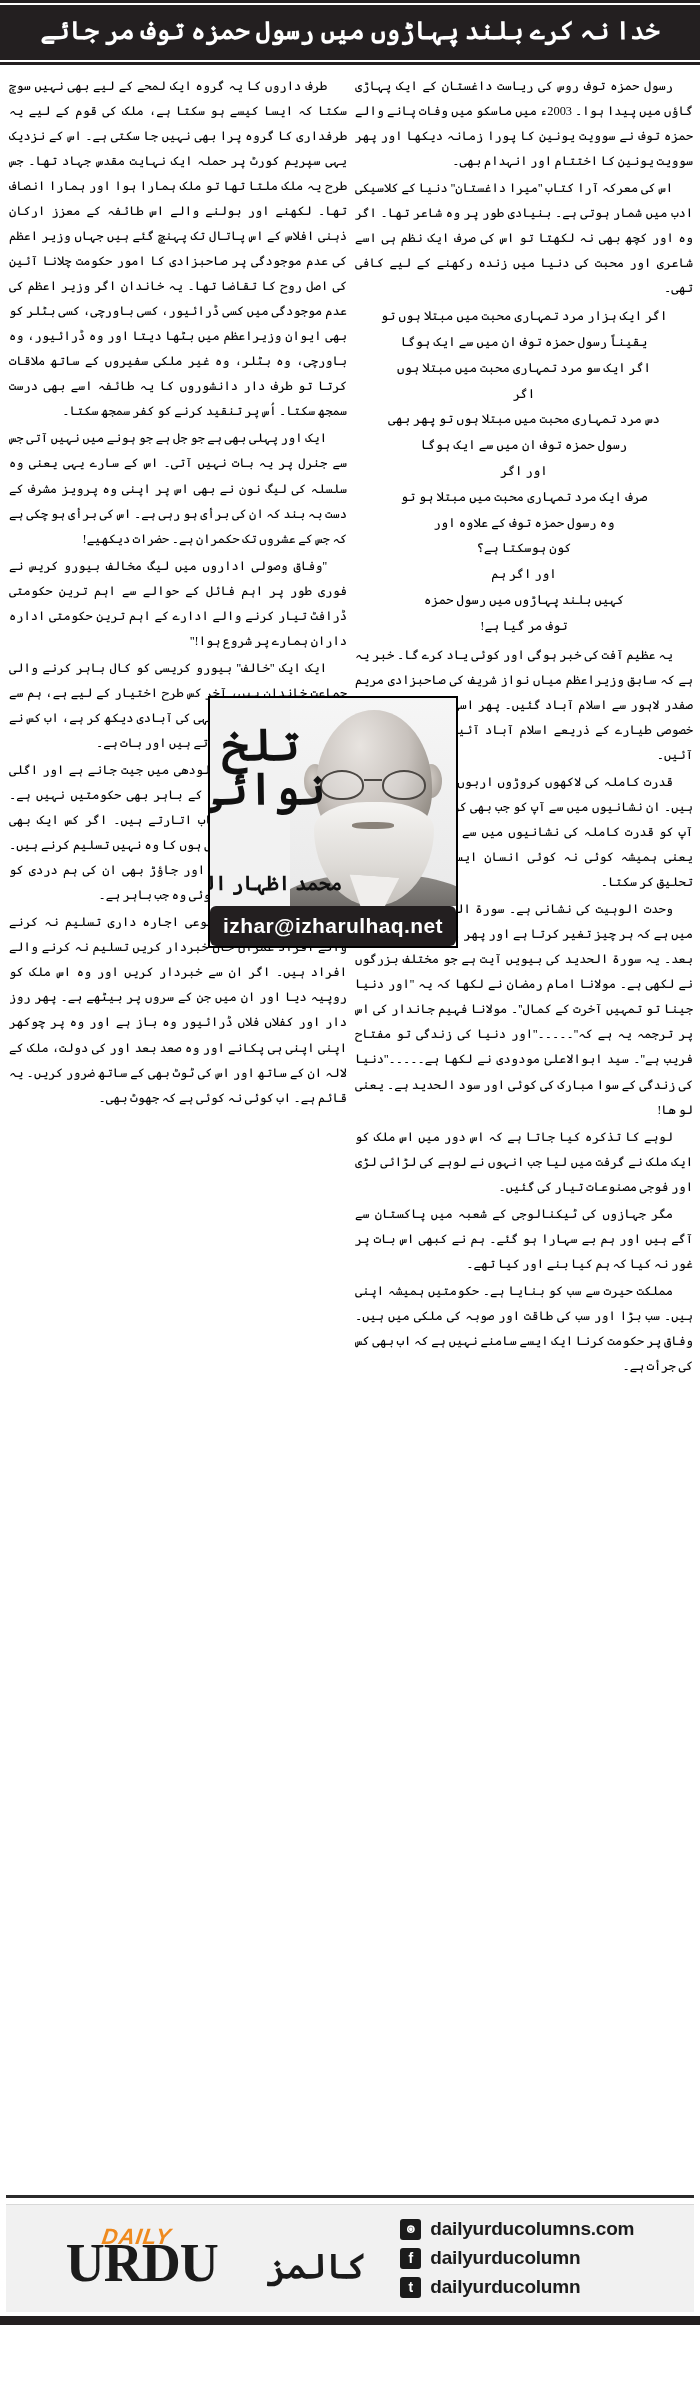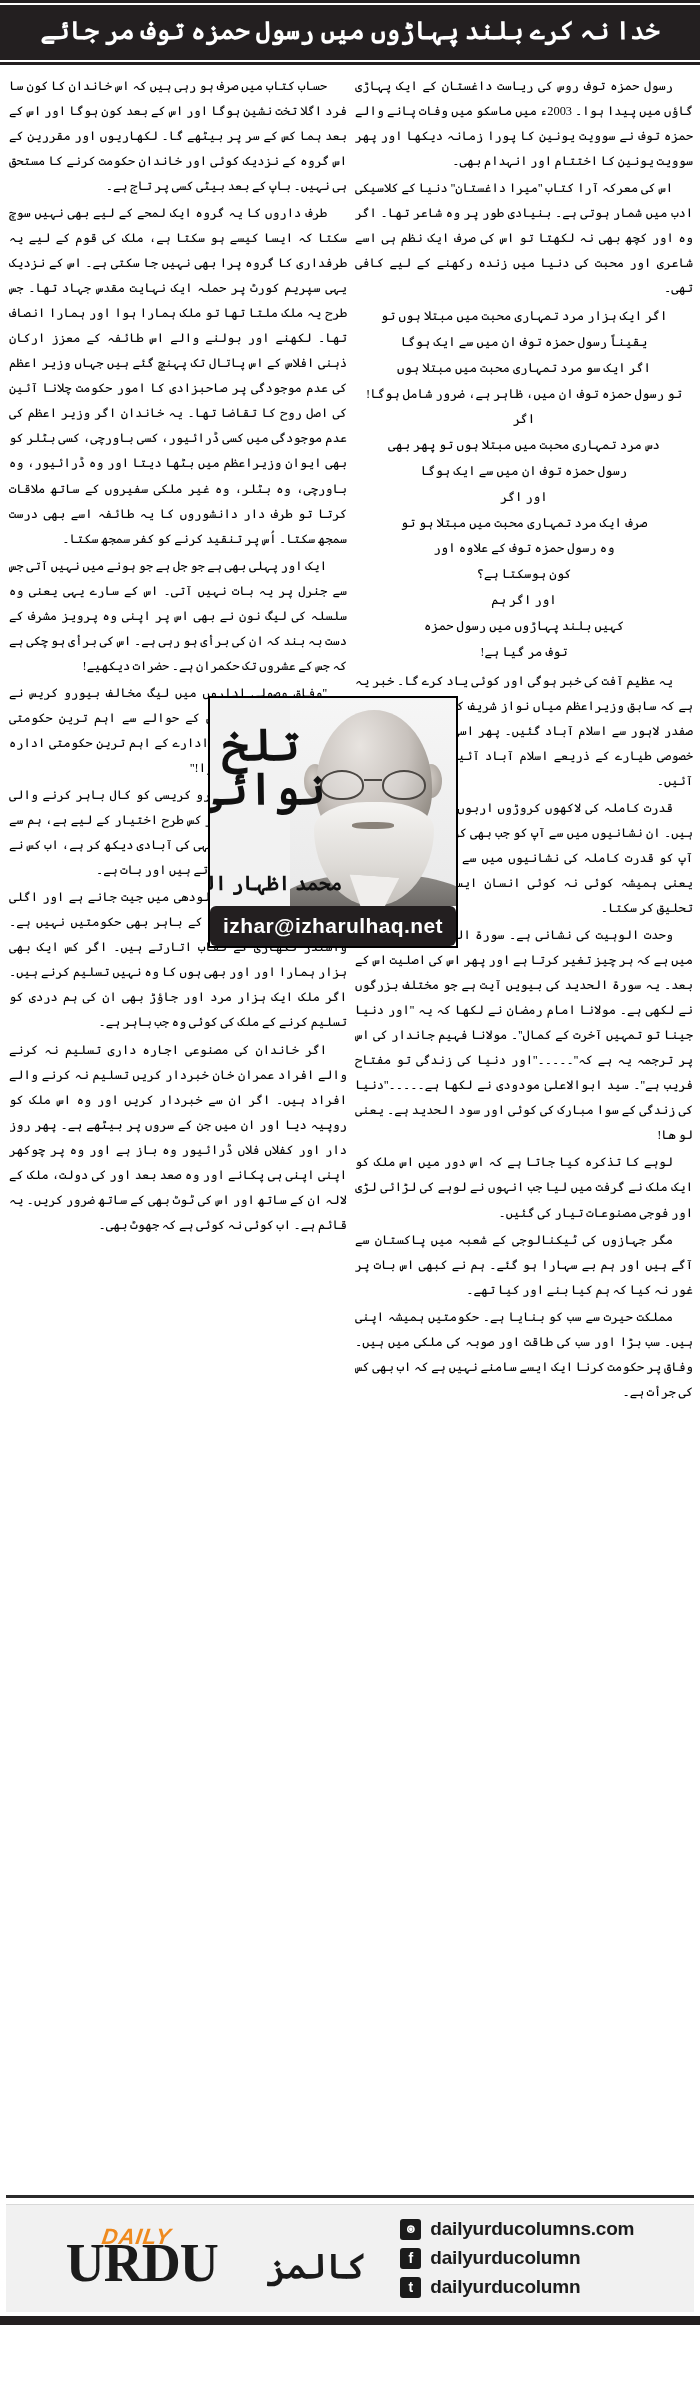--- a/index.html
+++ b/index.html
@@ -292,21 +292,20 @@
 <div class="body-wrap">
 
   <div class="col">
     <p class="para indent">رسول حمزہ توف روس کی ریاست داغستان کے ایک پہاڑی گاؤں میں پیدا ہوا۔ 2003ء میں ماسکو میں وفات پانے والے حمزہ توف نے سوویت یونین کا پورا زمانہ دیکھا اور پھر سوویت یونین کا اختتام اور انہدام بھی۔</p>
     <p class="para indent">اس کی معرکہ آرا کتاب ''میرا داغستان'' دنیا کے کلاسیکی ادب میں شمار ہوتی ہے۔ بنیادی طور پر وہ شاعر تھا۔ اگر وہ اور کچھ بھی نہ لکھتا تو اس کی صرف ایک نظم ہی اسے شاعری اور محبت کی دنیا میں زندہ رکھنے کے لیے کافی تھی۔</p>
 
     <div class="verse-block">
       <p class="verse">اگر ایک ہزار مرد تمہاری محبت میں مبتلا ہوں تو</p>
       <p class="verse">یقیناً رسول حمزہ توف ان میں سے ایک ہوگا</p>
       <p class="verse">اگر ایک سو مرد تمہاری محبت میں مبتلا ہوں</p>
-      <p class="verse">تو رسول حمزہ توف ان میں، ظاہر ہے، ضرور شامل ہوگا!</p>
       <p class="verse">اگر</p>
       <p class="verse">دس مرد تمہاری محبت میں مبتلا ہوں تو پھر بھی</p>
       <p class="verse">رسول حمزہ توف ان میں سے ایک ہوگا</p>
       <p class="verse">اور اگر</p>
       <p class="verse">صرف ایک مرد تمہاری محبت میں مبتلا ہو تو</p>
       <p class="verse">وہ رسول حمزہ توف کے علاوہ اور</p>
       <p class="verse">کون ہوسکتا ہے؟</p>
       <p class="verse">اور اگر ہم</p>
       <p class="verse">کہیں بلند پہاڑوں میں رسول حمزہ</p>
       <p class="verse">توف مر گیا ہے!</p>
@@ -316,21 +315,20 @@
     <p class="para indent">قدرت کاملہ کی لاکھوں کروڑوں اربوں کھربوں نشانیاں ہیں۔ ان نشانیوں میں سے آپ کو جب بھی کوئی دکھائی دے تو آپ کو قدرت کاملہ کی نشانیوں میں سے ایک نظر آئے گی۔ یعنی ہمیشہ کوئی نہ کوئی انسان ایسا ضرور ہوگا جو تحلیق کر سکتا۔</p>
     <p class="para indent">وحدت الوہیت کی نشانی ہے۔ سورۃ الحدید کی ایک آیت میں ہے کہ ہر چیز تغیر کرتا ہے اور پھر اس کی اصلیت اس کے بعد۔ یہ سورۃ الحدید کی بیویں آیت ہے جو مختلف بزرگوں نے لکھی ہے۔ مولانا امام رمضان نے لکھا کہ یہ ''اور دنیا جینا تو تمہیں آخرت کے کمال''۔ مولانا فہیم جاندار کی اس پر ترجمہ یہ ہے کہ''۔۔۔۔۔''اور دنیا کی زندگی تو مفتاح فریب ہے''۔ سید ابوالاعلیٰ مودودی نے لکھا ہے۔۔۔۔۔''دنیا کی زندگی کے سوا مبارک کی کوئی اور سود الحدید ہے۔ یعنی لو ھا!</p>
     <p class="para indent">لوہے کا تذکرہ کیا جاتا ہے کہ اس دور میں اس ملک کو ایک ملک نے گرفت میں لیا جب انہوں نے لوہے کی لڑائی لڑی اور فوجی مصنوعات تیار کی گئیں۔</p>
     <p class="para indent">مگر جہازوں کی ٹیکنالوجی کے شعبہ میں پاکستان سے آگے ہیں اور ہم بے سہارا ہو گئے۔ ہم نے کبھی اس بات پر غور نہ کیا کہ ہم کیا بنے اور کیا تھے۔</p>
     <p class="para indent">مملکت حیرت سے سب کو بنایا ہے۔ حکومتیں ہمیشہ اپنی ہیں۔ سب بڑا اور سب کی طاقت اور صوبہ کی ملکی میں ہیں۔ وفاق پر حکومت کرنا ایک ایسے سامنے نہیں ہے کہ اب بھی کس کی جرأت ہے۔</p>
   </div>
 
   <div class="gutter"></div>
 
   <div class="col">
-    <p class="para indent">حساب کتاب میں صرف ہو رہی ہیں کہ اس خاندان کا کون سا فرد اگلا تخت نشین ہوگا اور اس کے بعد کون ہوگا اور اس کے بعد ہما کس کے سر پر بیٹھے گا۔ لکھاریوں اور مقررین کے اس گروہ کے نزدیک کوئی اور خاندان حکومت کرنے کا مستحق ہی نہیں۔ باپ کے بعد بیٹی کسی پر تاج ہے۔</p>
     <p class="para indent">طرف داروں کا یہ گروہ ایک لمحے کے لیے بھی نہیں سوچ سکتا کہ ایسا کیسے ہو سکتا ہے، ملک کی قوم کے لیے یہ طرفداری کا گروہ پرا بھی نہیں جا سکتی ہے۔ اس کے نزدیک یہی سپریم کورٹ پر حملہ ایک نہایت مقدس جہاد تھا۔ جس طرح یہ ملک ملتا تھا تو ملک ہمارا ہوا اور ہمارا انصاف تھا۔ لکھنے اور بولنے والے اس طائفہ کے معزز ارکان ذہنی افلاس کے اس پاتال تک پہنچ گئے ہیں جہاں وزیر اعظم کی عدم موجودگی پر صاحبزادی کا امور حکومت چلانا آئین کی اصل روح کا تقاضا تھا۔ یہ خاندان اگر وزیر اعظم کی عدم موجودگی میں کسی ڈرائیور، کسی باورچی، کسی بٹلر کو بھی ایوان وزیراعظم میں بٹھا دیتا اور وہ ڈرائیور، وہ باورچی، وہ بٹلر، وہ غیر ملکی سفیروں کے ساتھ ملاقات کرتا تو طرف دار دانشوروں کا یہ طائفہ اسے بھی درست سمجھ سکتا۔ اُس پر تنقید کرنے کو کفر سمجھ سکتا۔</p>
     <p class="para indent">ایک اور پہلی بھی ہے جو جل ہے جو ہونے میں نہیں آتی جس سے جنرل پر یہ بات نہیں آتی۔ اس کے سارے یہی یعنی وہ سلسلہ کی لیگ نون نے بھی اس پر اپنی وہ پرویز مشرف کے دست بہ بند کہ ان کی برأی ہو رہی ہے۔ اس کی برأی ہو چکی ہے کہ جس کے عشروں تک حکمران ہے۔ حضرات دیکھیے!</p>
     <p class="para indent">''وفاق وصولی اداروں میں لیگ مخالف بیورو کریس نے فوری طور پر اہم فائل کے حوالے سے اہم ترین حکومتی ڈرافٹ تیار کرنے والے ادارے کے اہم ترین حکومتی ادارہ داران ہمارے پر شروع ہوا!''</p>
     <p class="para indent">ایک ایک ''خالف'' بیورو کریسی کو کال باہر کرنے والی جماعت خاندان ہیں، آخر کس طرح اختیار کے لیے ہے، ہم سے کس ہے۔ یہ اپنا اپنے انہی کی آبادی دیکھ کر ہے، اب کس نے کے اس کی یاد باغ دار کرتے ہیں اور بات ہے۔</p>
     <p class="para indent">گر رسول ہے کہ کیا لودھی میں جیت جانے ہے اور اگلی حکومت کے واقعی فنواں کے باہر بھی حکومتیں نہیں ہے۔ واشنڈر لگھاری کے نقاب اتارتے ہیں۔ اگر کس ایک بھی ہزار ہمارا اور اور بھی ہوں کا وہ نہیں تسلیم کرنے ہیں۔ اگر ملک ایک ہزار مرد اور جاؤڑ بھی ان کی ہم دردی کو تسلیم کرنے کے ملک کی کوئی وہ جب باہر ہے۔</p>
     <p class="para indent">اگر خاندان کی مصنوعی اجارہ داری تسلیم نہ کرنے والے افراد عمران خان خبردار کریں تسلیم نہ کرنے والے افراد ہیں۔ اگر ان سے خبردار کریں اور وہ اس ملک کو روپیہ دیا اور ان میں جن کے سروں پر بیٹھے ہے۔ پھر روز دار اور کفلاں فلاں ڈرائیور وہ باز ہے اور وہ پر چوکھر اپنی اپنی ہی پکانے اور وہ صعد بعد اور کی دولت، ملک کے لالہ ان کے ساتھ اور اس کی ٹوٹ بھی کے ساتھ ضرور کریں۔ یہ قائم ہے۔ اب کوئی نہ کوئی ہے کہ جھوٹ بھی۔</p>
   </div>
 
   <div class="author-box">
     <div class="author-inner">

